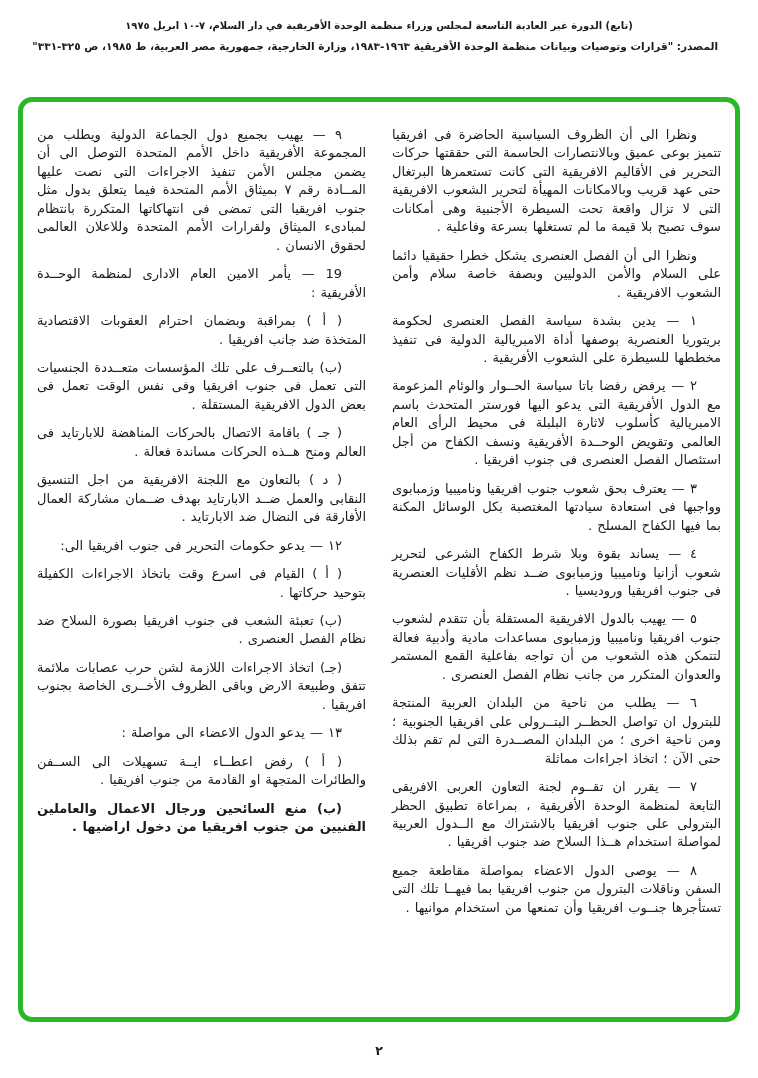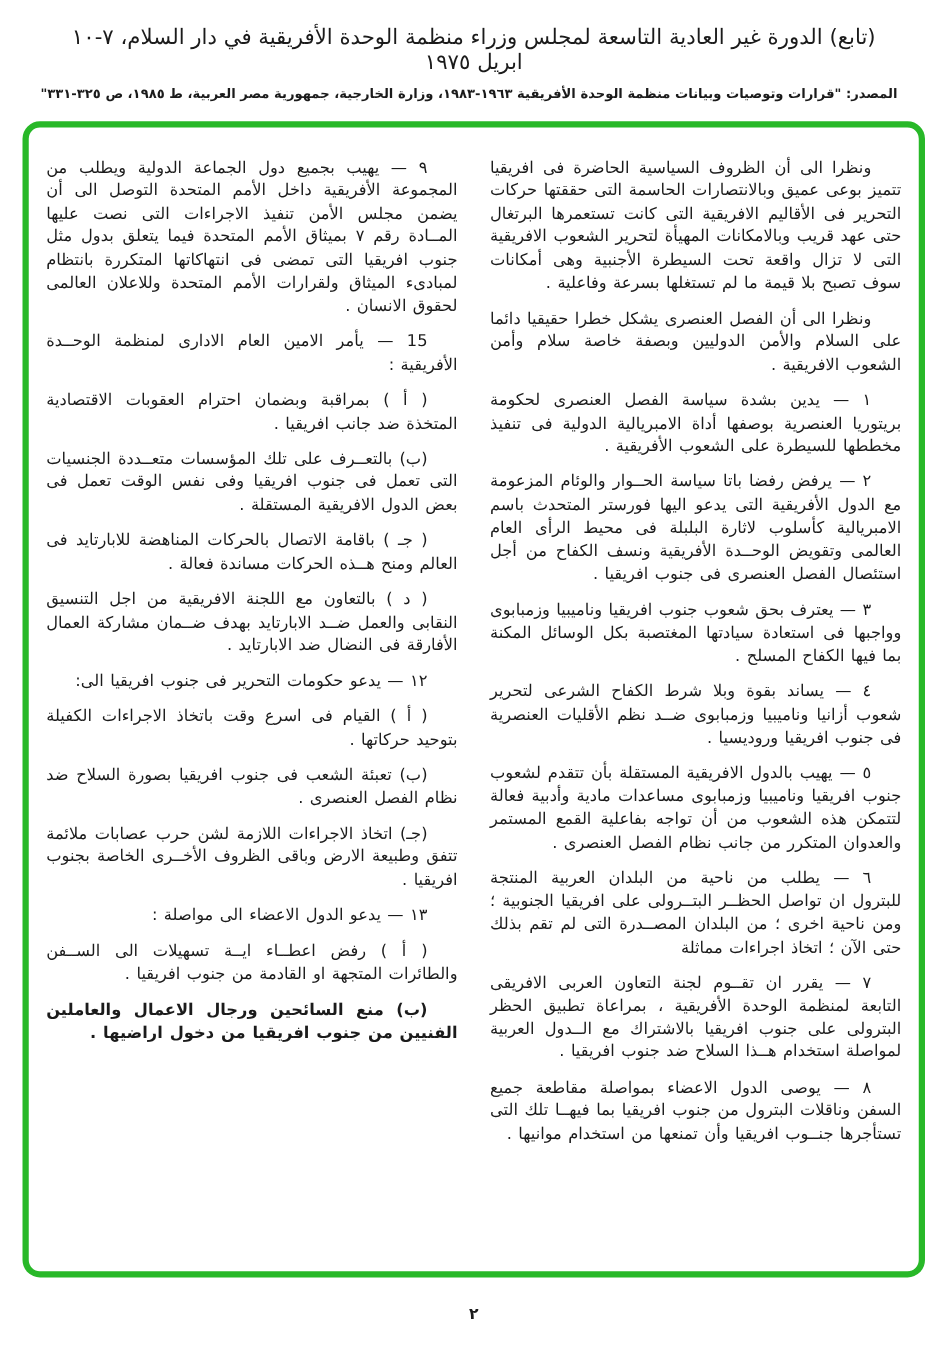--- a/index.html
+++ b/index.html
@@ -14,22 +14,22 @@
     font-family: "DejaVu Sans", sans-serif;
     position: relative;
     direction: rtl;
     overflow: hidden;
   }
   .page-header {
     text-align: center;
     padding-top: 20px;
   }
   .doc-title {
-    font-size: 17px;
-    font-weight: normal;
+    font-size: 10px;
+    font-weight: bold;
     margin: 0 40px;
     letter-spacing: 0;
   }
   .doc-source {
     font-size: 10.5px;
     font-weight: bold;
     margin-top: 9px;
     padding: 0 40px;
     white-space: nowrap;
   }
@@ -91,21 +91,21 @@
     <p>٣ — يعترف بحق شعوب جنوب افريقيا وناميبيا وزمبابوى وواجبها فى استعادة سيادتها المغتصبة بكل الوسائل المكنة بما فيها الكفاح المسلح .</p>
     <p>٤ — يساند بقوة وبلا شرط الكفاح الشرعى لتحرير شعوب أزانيا وناميبيا وزمبابوى ضــد نظم الأقليات العنصرية فى جنوب افريقيا وروديسيا .</p>
     <p>٥ — يهيب بالدول الافريقية المستقلة بأن تتقدم لشعوب جنوب افريقيا وناميبيا وزمبابوى مساعدات مادية وأدبية فعالة لتتمكن هذه الشعوب من أن تواجه بفاعلية القمع المستمر والعدوان المتكرر من جانب نظام الفصل العنصرى .</p>
     <p>٦ — يطلب من ناحية من البلدان العربية المنتجة للبترول ان تواصل الحظــر البتــرولى على افريقيا الجنوبية ؛ ومن ناحية اخرى ؛ من البلدان المصــدرة التى لم تقم بذلك حتى الآن ؛ اتخاذ اجراءات مماثلة</p>
     <p>٧ — يقرر ان تقــوم لجنة التعاون العربى الافريقى التابعة لمنظمة الوحدة الأفريقية ، بمراعاة تطبيق الحظر البترولى على جنوب افريقيا بالاشتراك مع الــدول العربية لمواصلة استخدام هــذا السلاح ضد جنوب افريقيا .</p>
     <p>٨ — يوصى الدول الاعضاء بمواصلة مقاطعة جميع السفن وناقلات البترول من جنوب افريقيا بما فيهــا تلك التى تستأجرها جنــوب افريقيا وأن تمنعها من استخدام موانيها .</p>
   </section>
 
   <section class="text-column">
     <p>٩ — يهيب بجميع دول الجماعة الدولية ويطلب من المجموعة الأفريقية داخل الأمم المتحدة التوصل الى أن يضمن مجلس الأمن تنفيذ الاجراءات التى نصت عليها المــادة رقم ٧ بميثاق الأمم المتحدة فيما يتعلق بدول مثل جنوب افريقيا التى تمضى فى انتهاكاتها المتكررة بانتظام لمبادىء الميثاق ولقرارات الأمم المتحدة وللاعلان العالمى لحقوق الانسان .</p>
-    <p>15 — يأمر الامين العام الادارى لمنظمة الوحــدة الأفريقية :</p>
+    <p>19 — يأمر الامين العام الادارى لمنظمة الوحــدة الأفريقية :</p>
     <p>( أ ) بمراقبة وبضمان احترام العقوبات الاقتصادية المتخذة ضد جانب افريقيا .</p>
     <p>(ب) بالتعــرف على تلك المؤسسات متعــددة الجنسيات التى تعمل فى جنوب افريقيا وفى نفس الوقت تعمل فى بعض الدول الافريقية المستقلة .</p>
     <p>( جـ ) باقامة الاتصال بالحركات المناهضة للابارتايد فى العالم ومنح هــذه الحركات مساندة فعالة .</p>
     <p>( د ) بالتعاون مع اللجنة الافريقية من اجل التنسيق النقابى والعمل ضــد الابارتايد بهدف ضــمان مشاركة العمال الأفارقة فى النضال ضد الابارتايد .</p>
     <p>١٢ — يدعو حكومات التحرير فى جنوب افريقيا الى:</p>
     <p>( أ ) القيام فى اسرع وقت باتخاذ الاجراءات الكفيلة بتوحيد حركاتها .</p>
     <p>(ب) تعبئة الشعب فى جنوب افريقيا بصورة السلاح ضد نظام الفصل العنصرى .</p>
     <p>(جـ) اتخاذ الاجراءات اللازمة لشن حرب عصابات ملائمة تتفق وطبيعة الارض وباقى الظروف الأخــرى الخاصة بجنوب افريقيا .</p>
     <p>١٣ — يدعو الدول الاعضاء الى مواصلة :</p>
     <p>( أ ) رفض اعطــاء ايــة تسهيلات الى الســفن والطائرات المتجهة او القادمة من جنوب افريقيا .</p>

